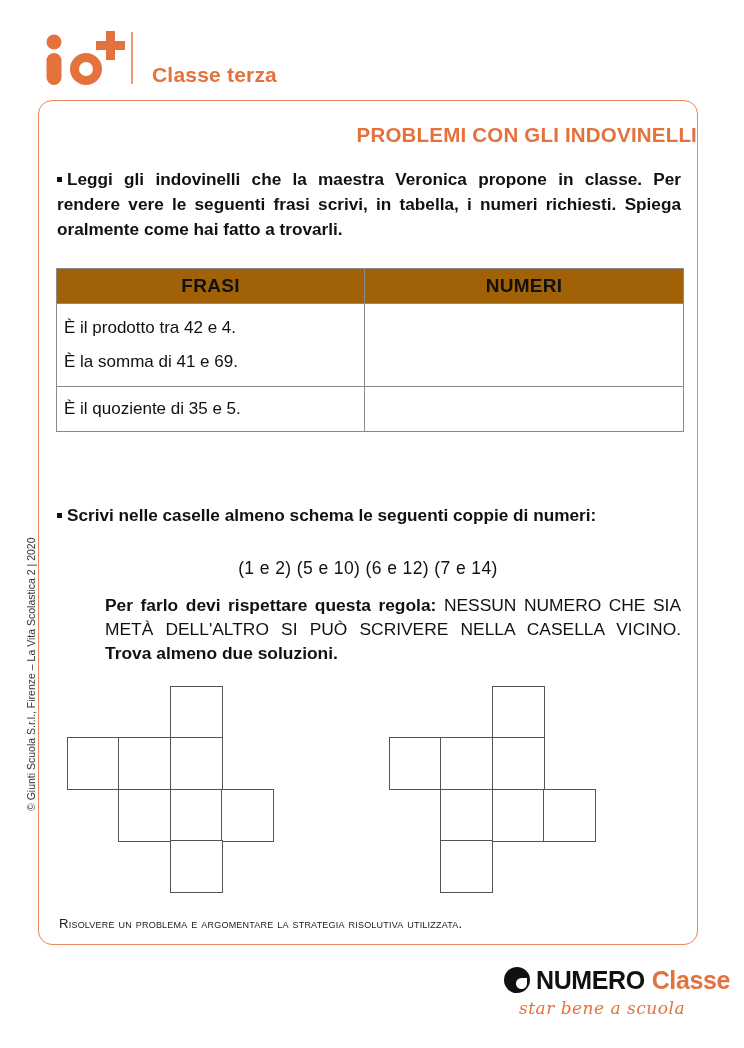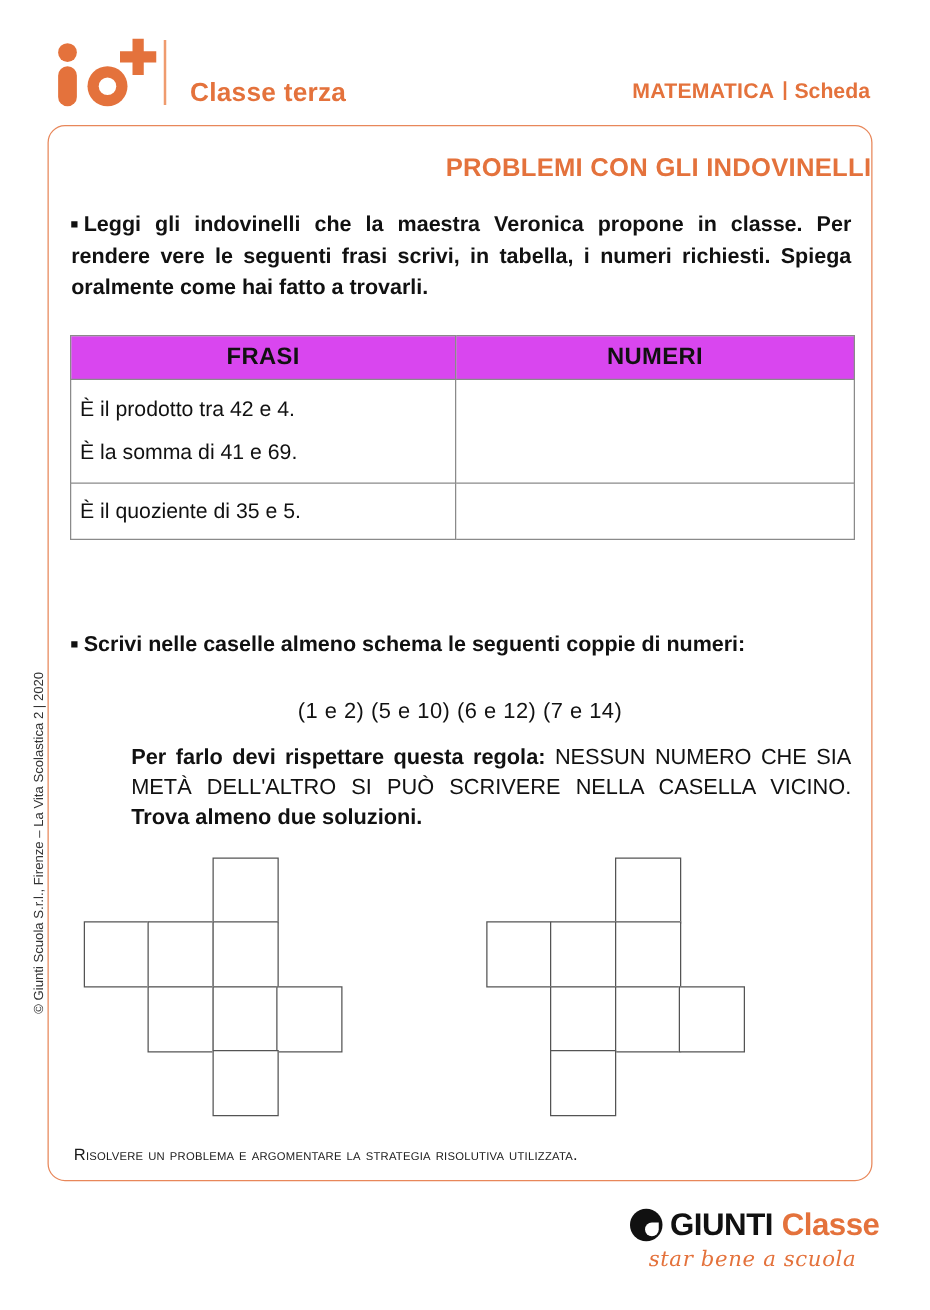--- a/index.html
+++ b/index.html
@@ -116,21 +116,21 @@
     width: 627px;
     border-collapse: collapse;
     table-layout: fixed;
   }
   .tbl th, .tbl td {
     border: 1px solid #8a8a8a;
     padding: 0;
     vertical-align: middle;
   }
   .tbl th {
-    background: #d946ef;
+    background: #a16207;
     height: 34px;
     font-size: 19px;
     font-weight: bold;
     color: #111;
     text-align: center;
     letter-spacing: 0.3px;
   }
   .tbl td {
     font-size: 17px;
     color: #111;
@@ -293,23 +293,20 @@
       <circle cx="46" cy="41" r="7" fill="#ffffff"></circle>
       <rect x="66" y="3" width="9" height="29" fill="#E4723C"></rect>
       <rect x="56" y="13" width="29" height="9" fill="#E4723C"></rect>
     </svg>
   </div>
 
   <div class="logo-divider"></div>
 
   <div class="header-class">Classe terza</div>
 
-  <div class="header-right">
-    <span class="subject">MATEMATICA</span><span class="sep"></span><span>Scheda</span>
-  </div>
 </div>
 
 <div class="card">
 
   <div class="sheet-title">PROBLEMI CON GLI INDOVINELLI</div>
 
   <div class="intro">
     <span class="bullet-sq"></span><span>Leggi gli indovinelli che la maestra Veronica propone in classe. Per rendere vere le seguenti frasi scrivi, in tabella, i numeri richiesti. Spiega oralmente come hai fatto a trovarli.</span>
   </div>
 
@@ -375,17 +372,17 @@
   </div>
 
   <div class="objective">Risolvere un problema e argomentare la strategia risolutiva utilizzata.</div>
 </div>
 
 <div class="copyright">© Giunti Scuola S.r.l., Firenze – La Vita Scolastica 2 | 2020</div>
 
 <div class="giunti">
   <div class="giunti-row">
     <div class="giunti-mark"></div>
-    <span class="giunti-giunti">GIUNTI</span>
+    <span class="giunti-giunti">NUMERO</span>
     <span class="giunti-scuola">Classe</span>
   </div>
   <div class="giunti-tag">star bene a scuola</div>
 </div>
 
 </body></html>

